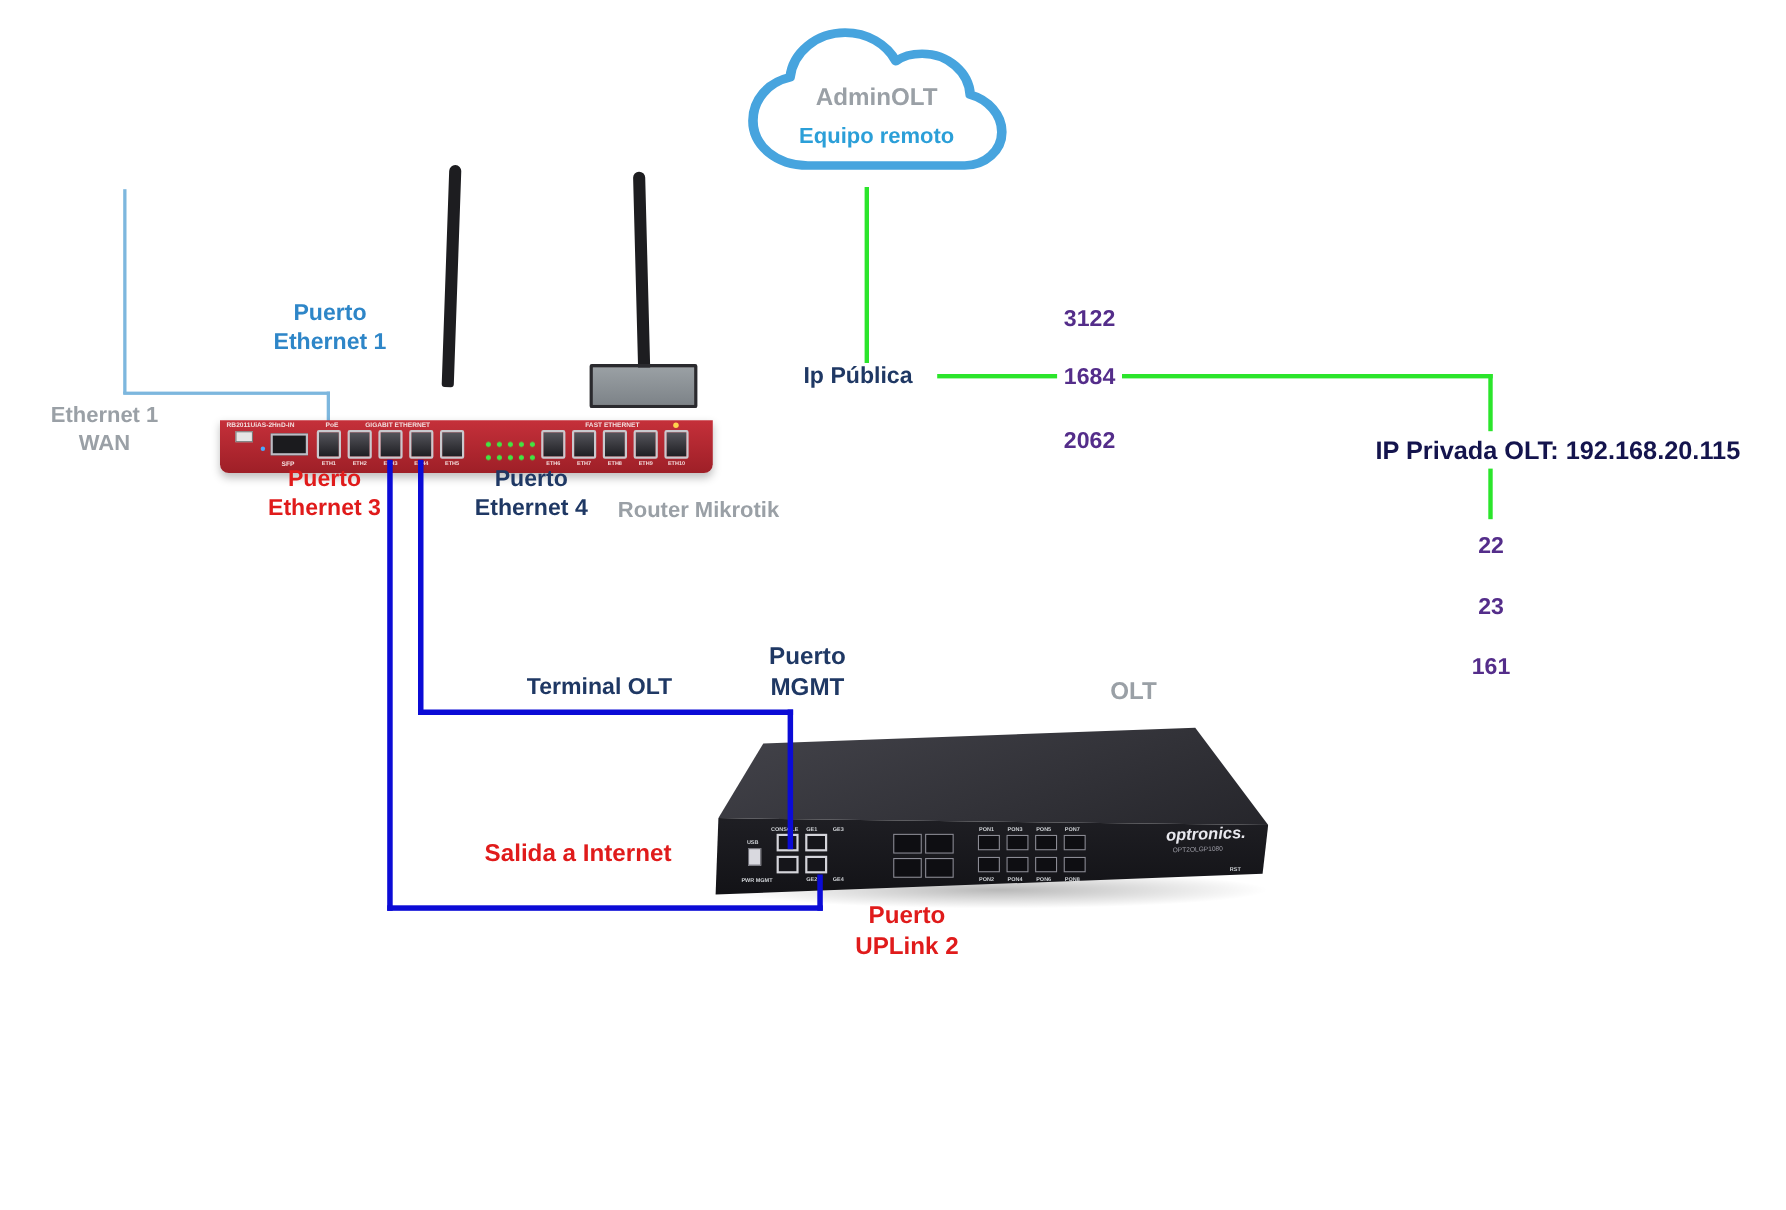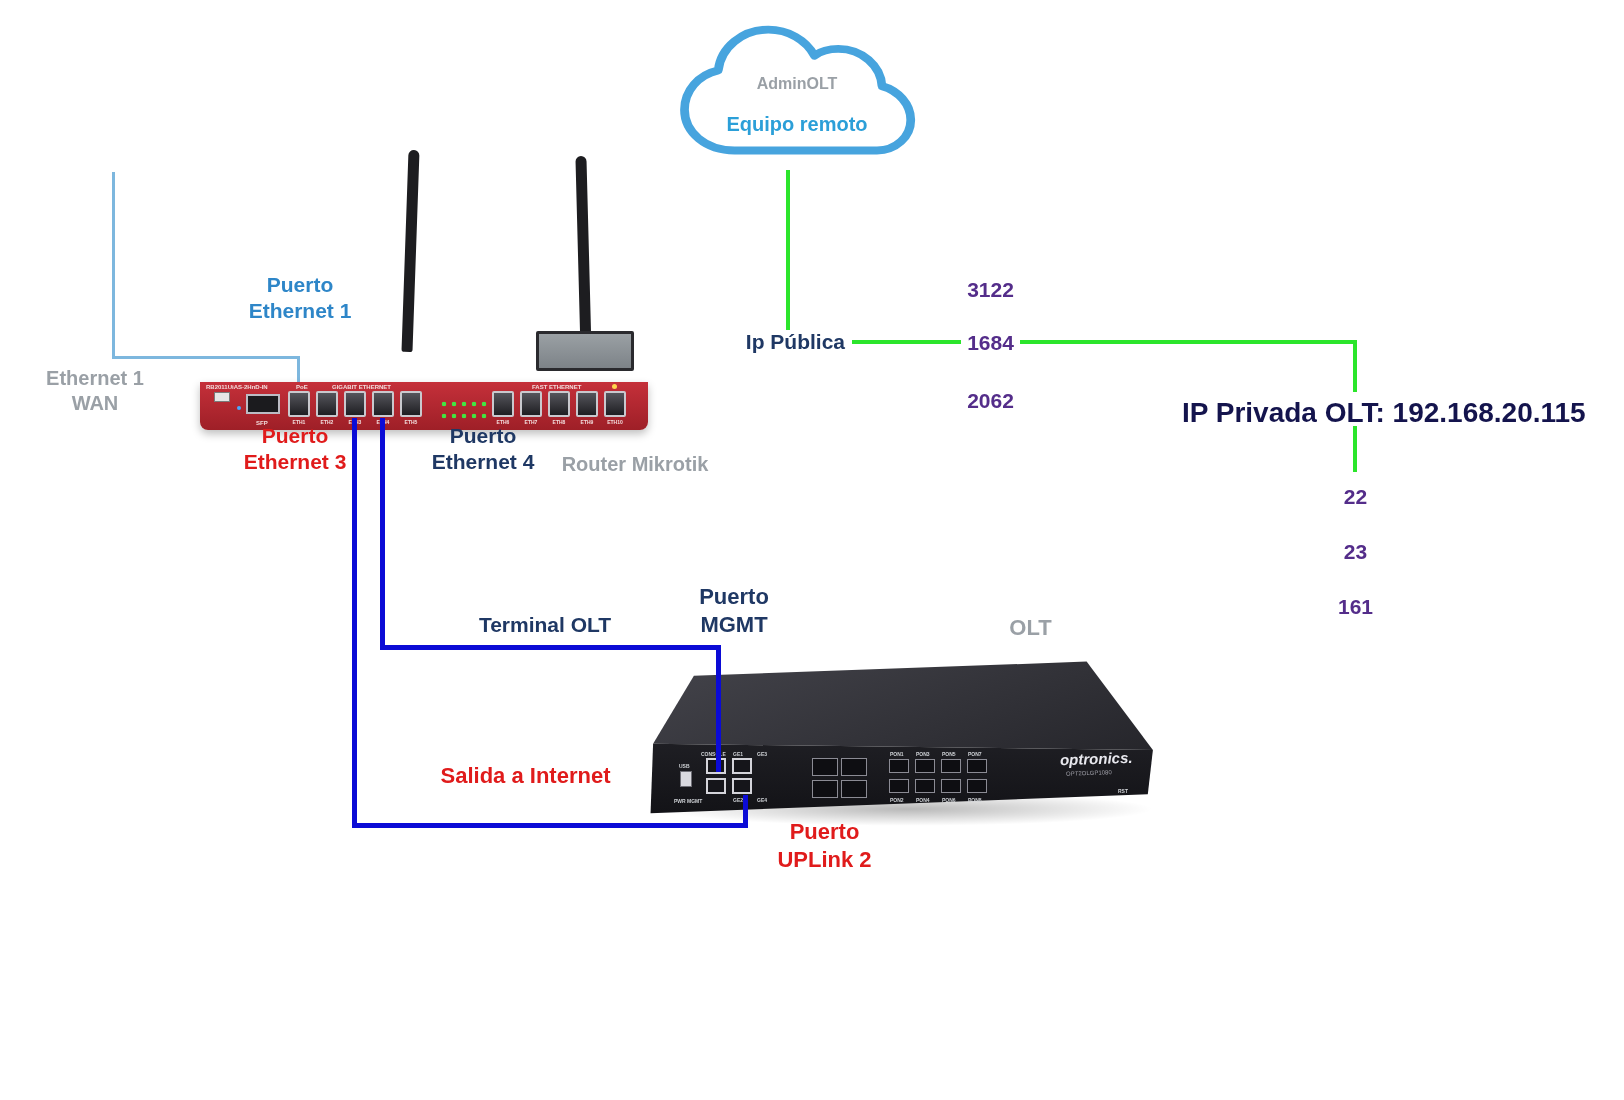--- a/index.html
+++ b/index.html
@@ -65,21 +65,21 @@
 </head>
 <body>
 
 <div id="canvas">
 
 
   <div class="cloud abs" style="left:672px;top:15px;width:250px;height:158px;">
     <svg width="250" height="158" viewBox="0 0 200 140" preserveAspectRatio="none">
       <path d="M 50 120 C 27 120 10 104 10 84 C 10 67 21 53 37 49 C 39 29 56 13 77 13 C 93 13 107 22 114 36 C 119 32 126 30 133 30 C 152 30 167 45 168 63 C 181 67 191 79 191 93 C 191 108 179 120 164 120 Z" fill="#ffffff" stroke="#47a4de" stroke-width="7" stroke-linejoin="round"></path>
     </svg>
-    <div class="cloud-text gray" style="top:60px;font-size:16px;text-align:center;">AdminOLT</div>
+    <div class="cloud-text gray" style="top:60px;font-size:22px;text-align:center;">AdminOLT</div>
     <div class="cloud-text" style="top:98px;font-size:20px;color:#2b9fd8;">Equipo remoto</div>
   </div>
 
   <div class="line lightblue-line" style="left:112px;top:172px;width:3px;height:186px;"></div>
   <div class="line lightblue-line" style="left:112px;top:356px;width:188px;height:3px;"></div>
   <div class="line lightblue-line" style="left:297px;top:356px;width:3px;height:36px;"></div>
 
   <div class="line green-line" style="left:786px;top:170px;width:4px;height:160px;"></div>
   <div class="line green-line" style="left:852px;top:340px;width:505px;height:4px;"></div>
   <div class="line green-line" style="left:1353px;top:340px;width:4px;height:52px;"></div>
@@ -197,27 +197,27 @@
     <div>Ethernet 3</div>
   </div>
 
   <div class="lbl navy" style="left:408px;top:423px;width:150px;font-size:21px;">
     <div>Puerto</div>
     <div>Ethernet 4</div>
   </div>
 
   <div class="lbl gray" style="left:550px;top:452px;width:170px;font-size:20px;">Router Mikrotik</div>
 
-  <div class="lbl navy" style="left:715px;top:329px;width:130px;font-size:21px;text-align:right;">Ip Pública</div>
+  <div class="lbl navy" style="left:715px;top:329px;width:130px;font-size:21px;text-align:center;">Ip Pública</div>
 
   <div class="lbl purple" style="left:938px;top:277px;width:105px;font-size:21px;">3122</div>
   <div class="lbl purple" style="left:938px;top:330px;width:105px;font-size:21px;"><span style="background:#fff;padding:0 6px;">1684</span></div>
   <div class="lbl purple" style="left:938px;top:388px;width:105px;font-size:21px;">2062</div>
 
-  <div class="lbl" style="left:1182px;top:395px;width:400px;font-size:28px;color:#14144d;text-align:center;">IP Privada OLT: 192.168.20.115</div>
+  <div class="lbl" style="left:1182px;top:395px;width:400px;font-size:23px;color:#14144d;text-align:right;">IP Privada OLT: 192.168.20.115</div>
 
   <div class="lbl purple" style="left:1303px;top:484px;width:105px;font-size:21px;">22</div>
   <div class="lbl purple" style="left:1303px;top:539px;width:105px;font-size:21px;">23</div>
   <div class="lbl purple" style="left:1303px;top:594px;width:105px;font-size:21px;">161</div>
 
   <div class="lbl navy" style="left:443px;top:612px;width:140px;font-size:21px;margin-left:32px;">Terminal OLT</div>
 
   <div class="lbl navy" style="left:685px;top:583px;width:98px;font-size:22px;">
     <div>Puerto</div>
     <div>MGMT</div>

